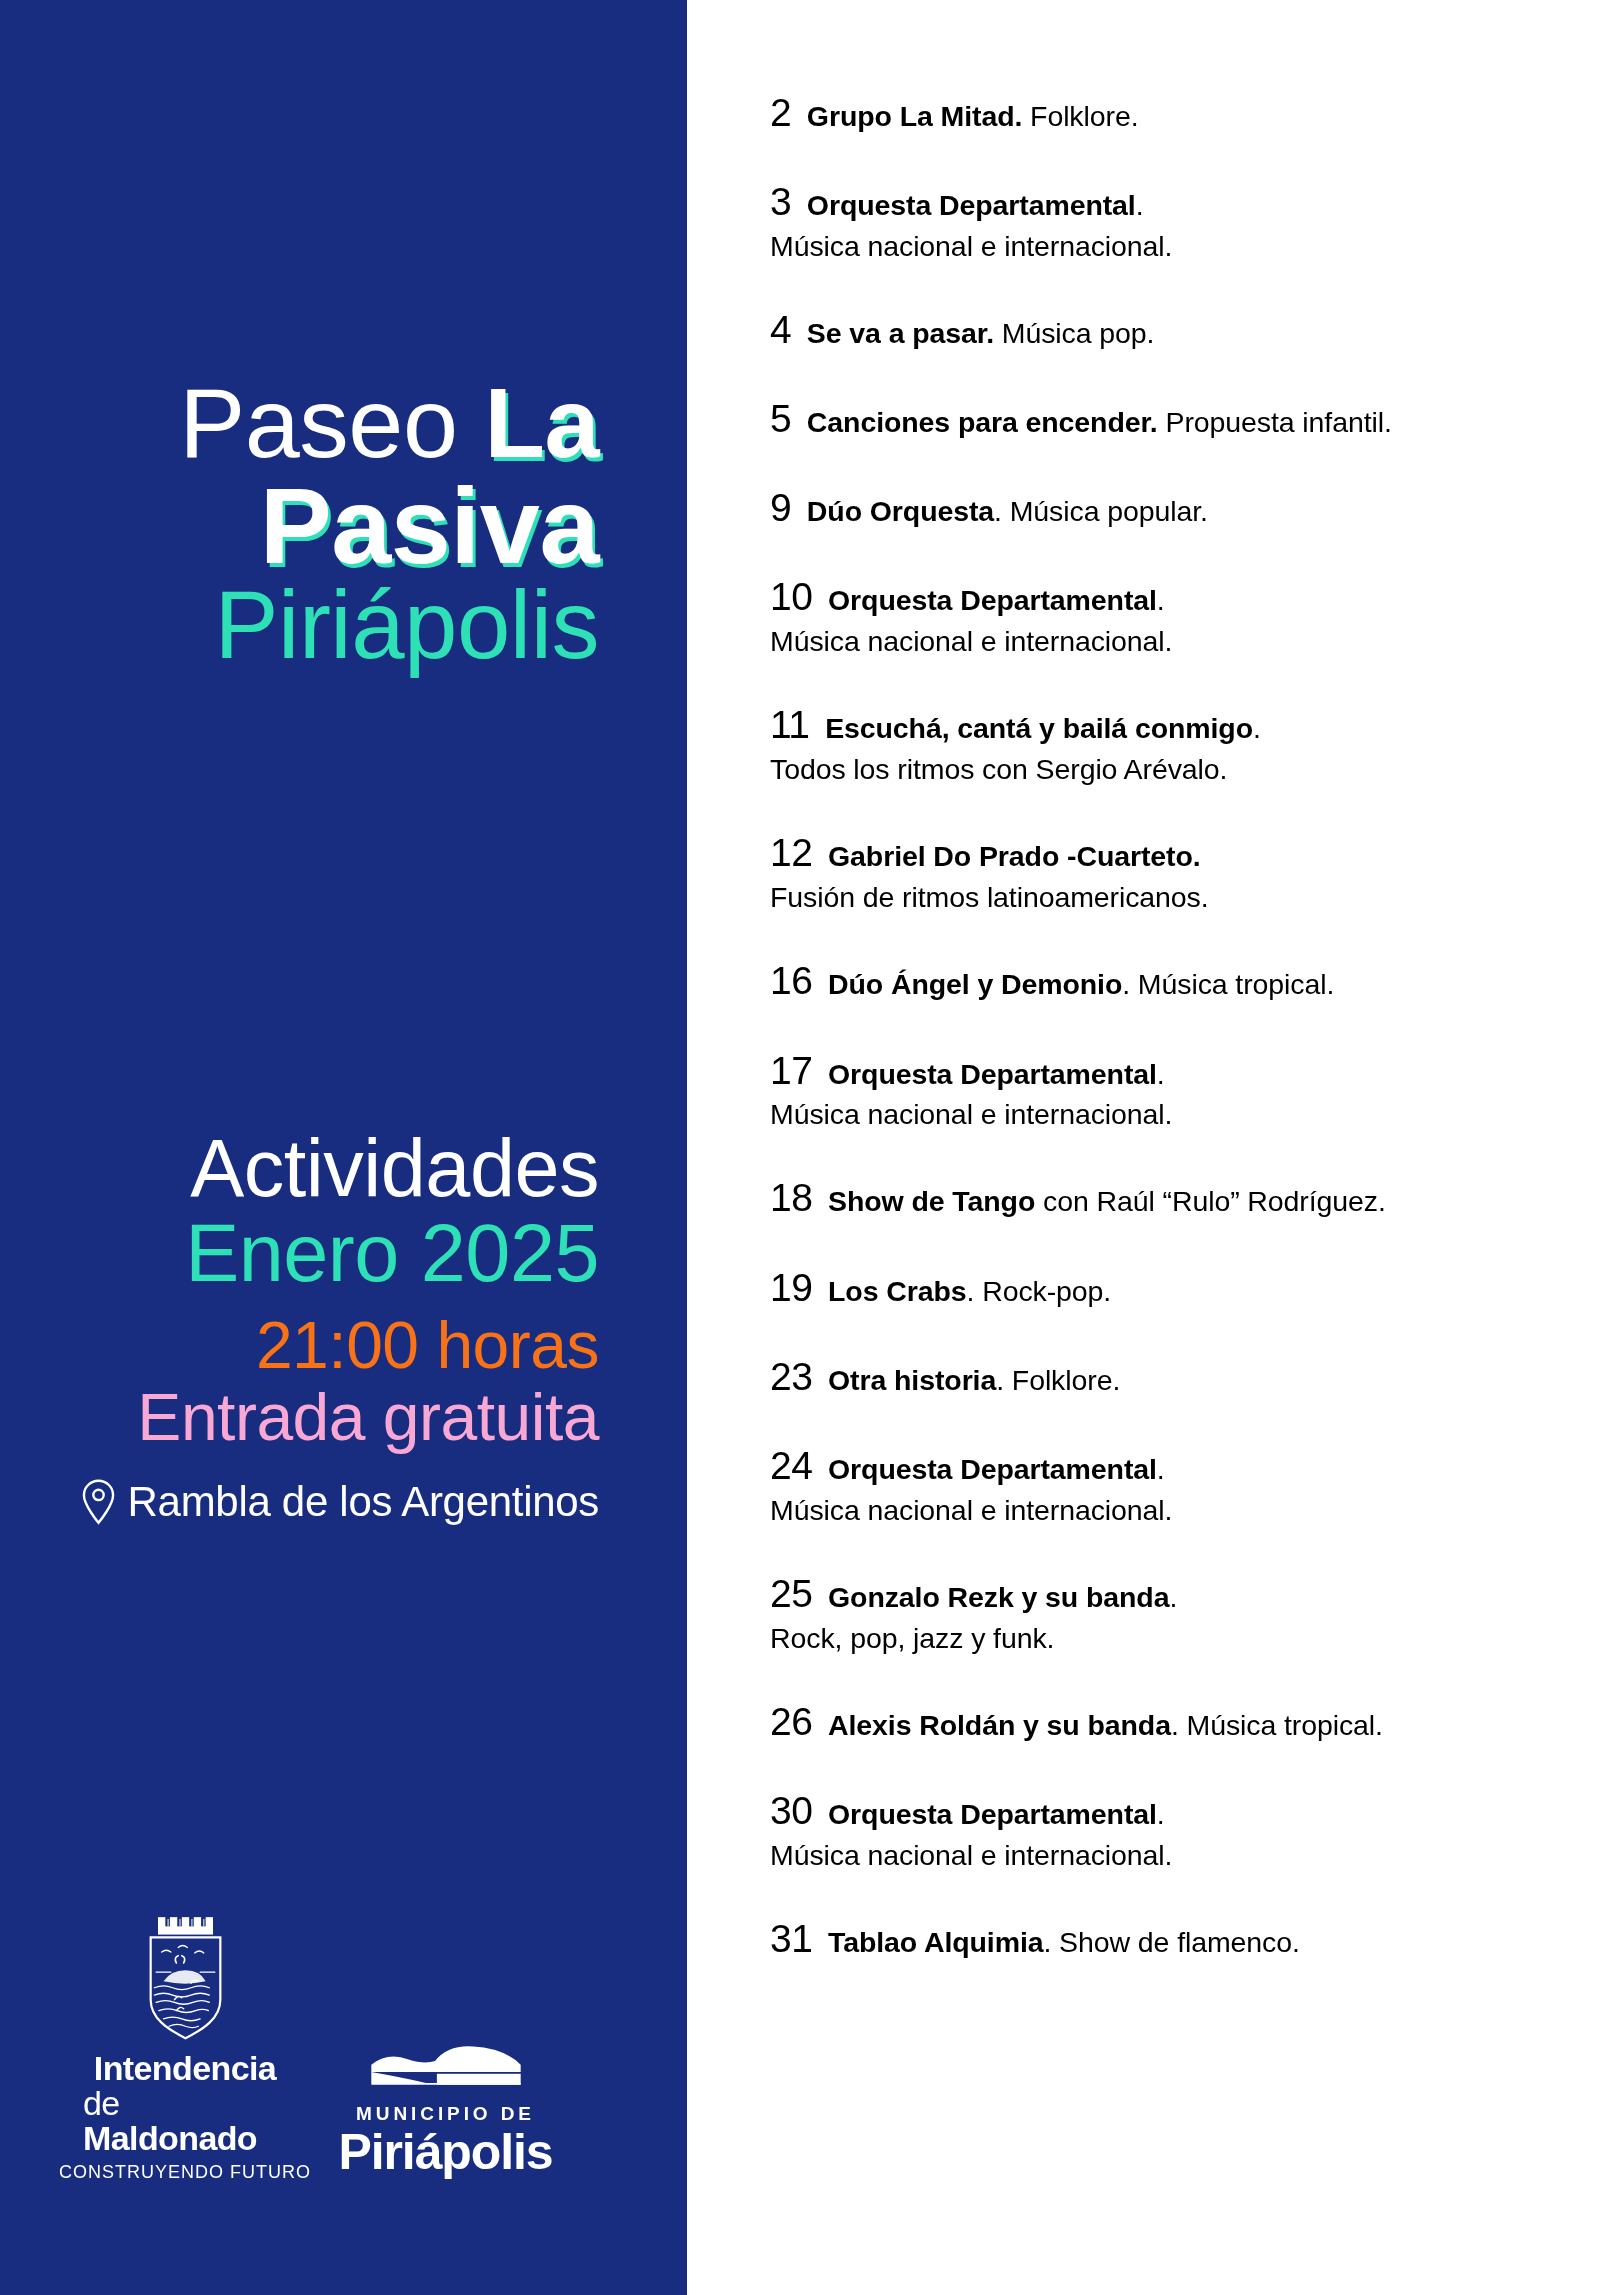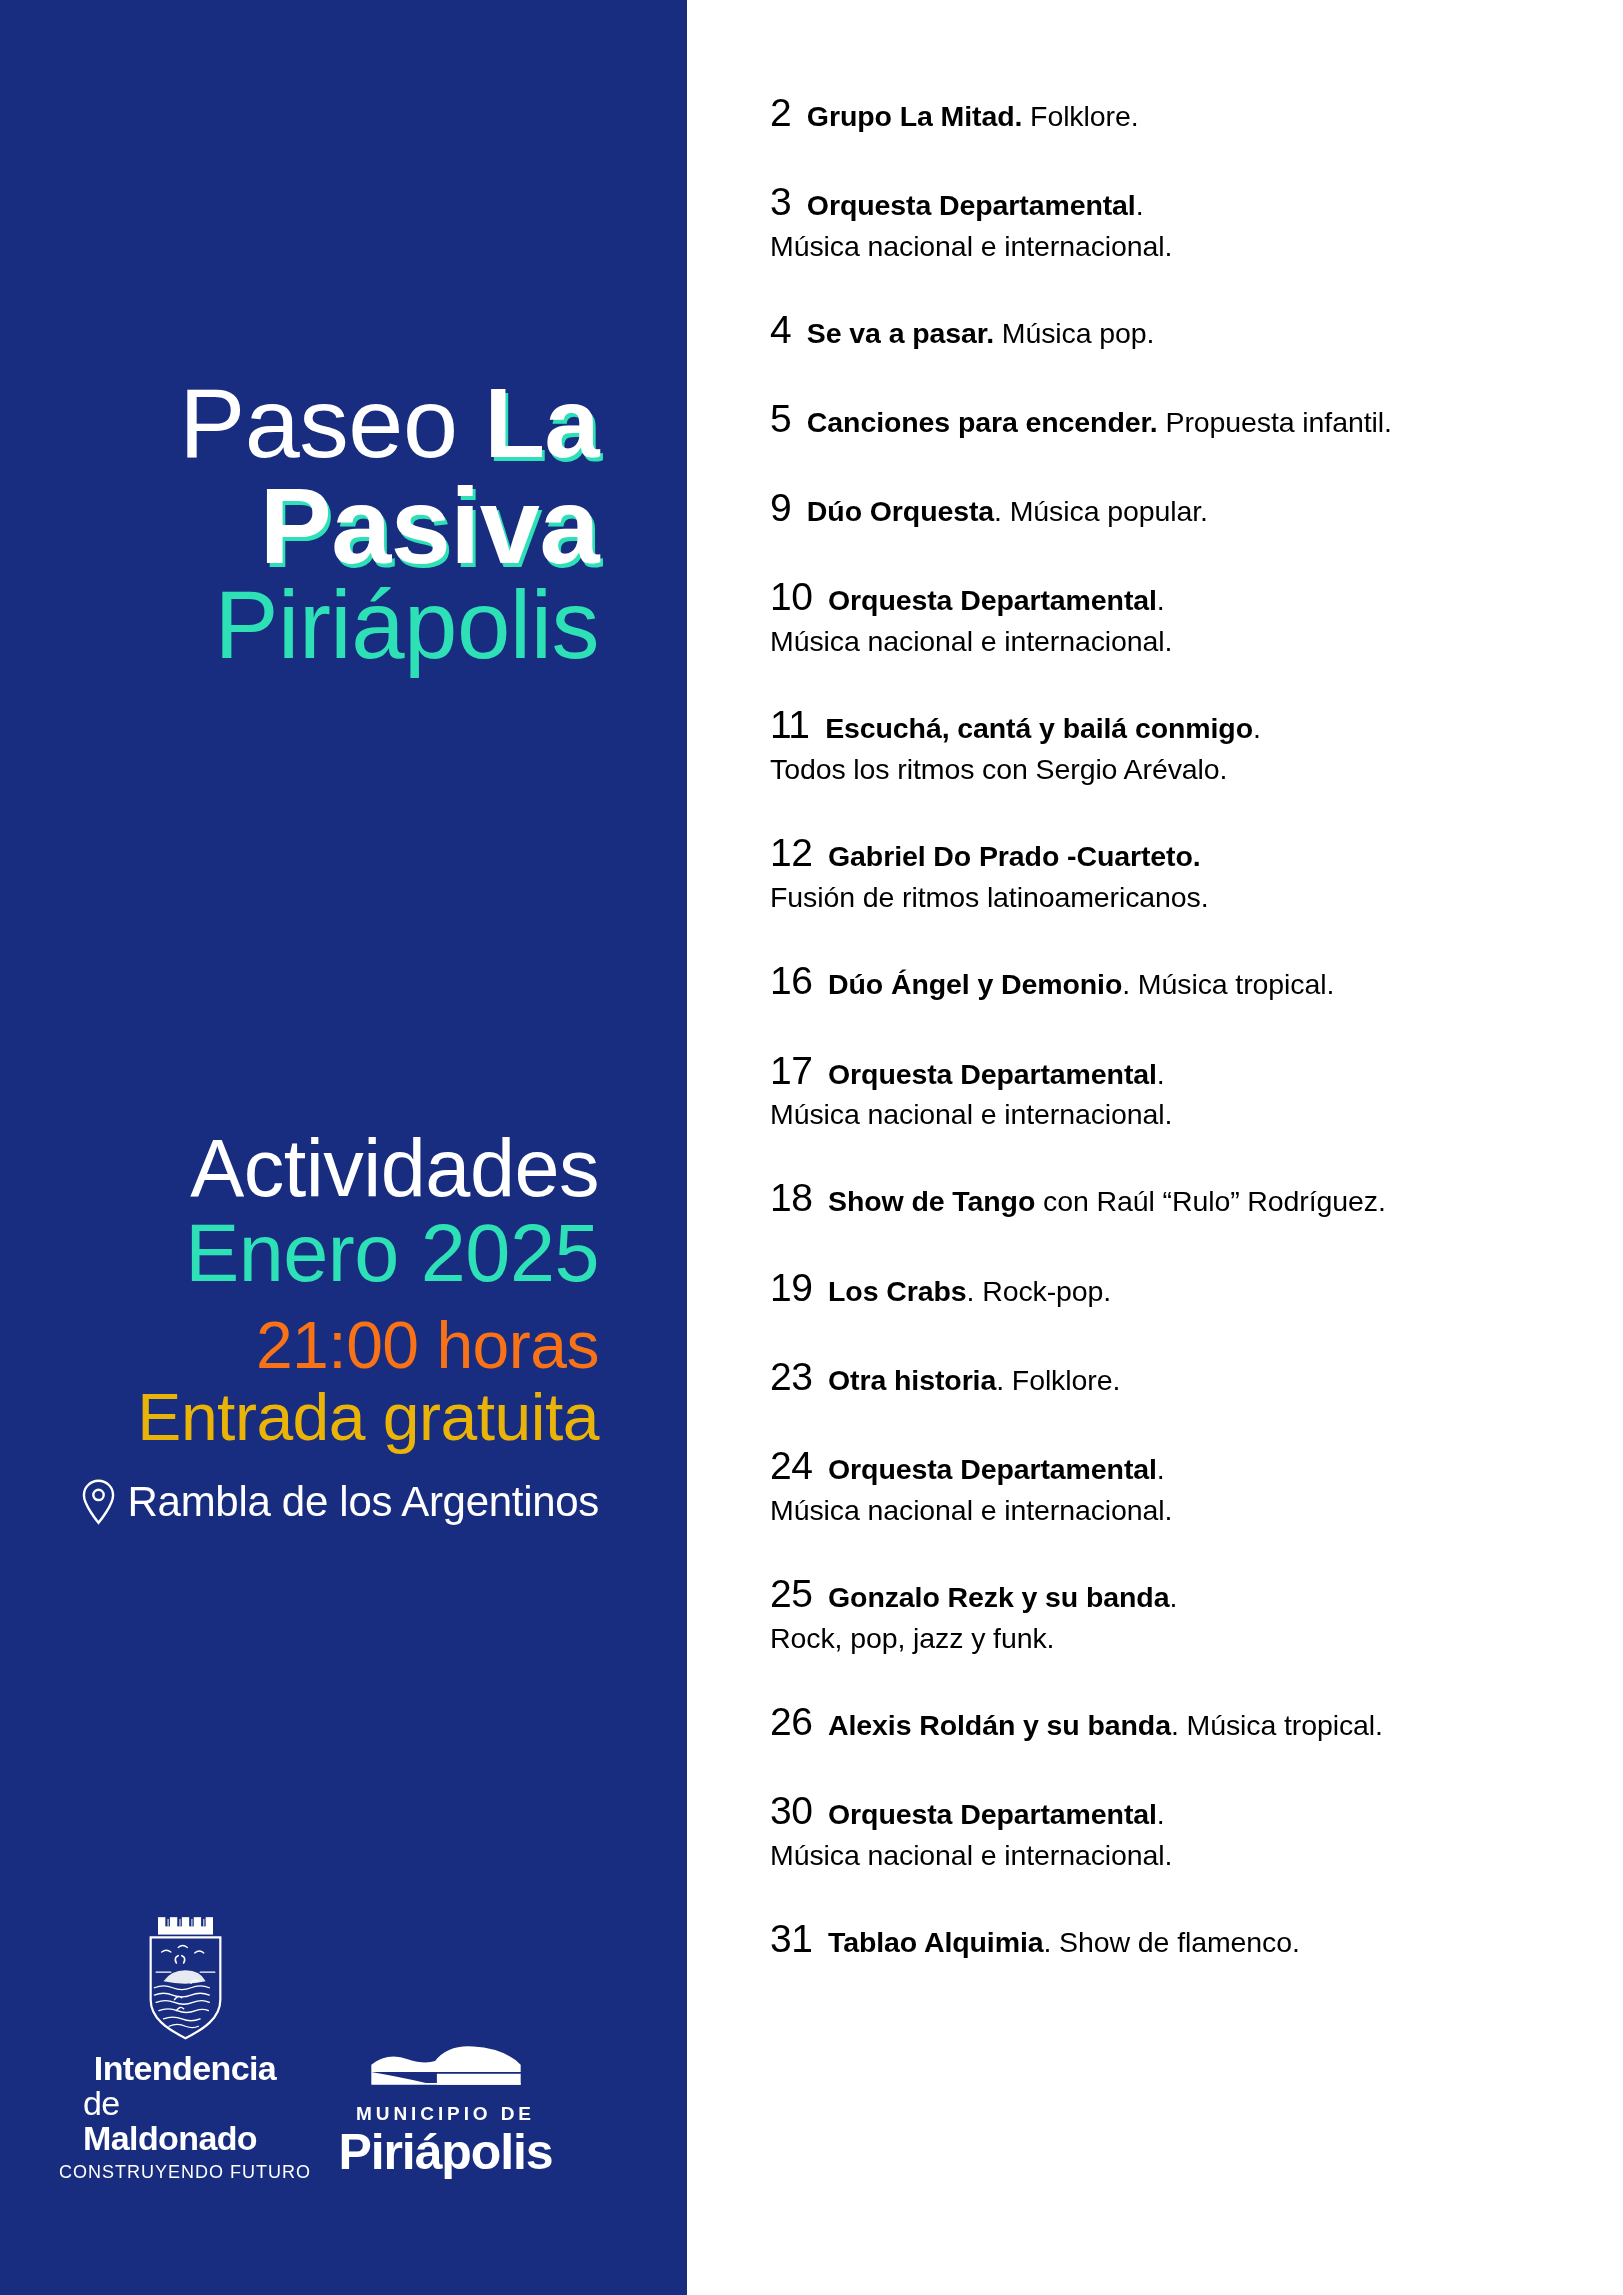--- a/index.html
+++ b/index.html
@@ -102,21 +102,21 @@
     font-weight: 300;
     color: #f97316;
     line-height: 1.1;
     margin-top: 13px;
     letter-spacing: -0.5px;
   }
   .i-entrada {
     display: block;
     font-size: 66px;
     font-weight: 300;
-    color: #eab308;
+    color: #f9a8d4;
     line-height: 1.1;
     letter-spacing: -0.5px;
   }
   .loc-row {
     display: flex;
     align-items: center;
     justify-content: flex-end;
     margin-top: 24px;
     gap: 11px;
   }

